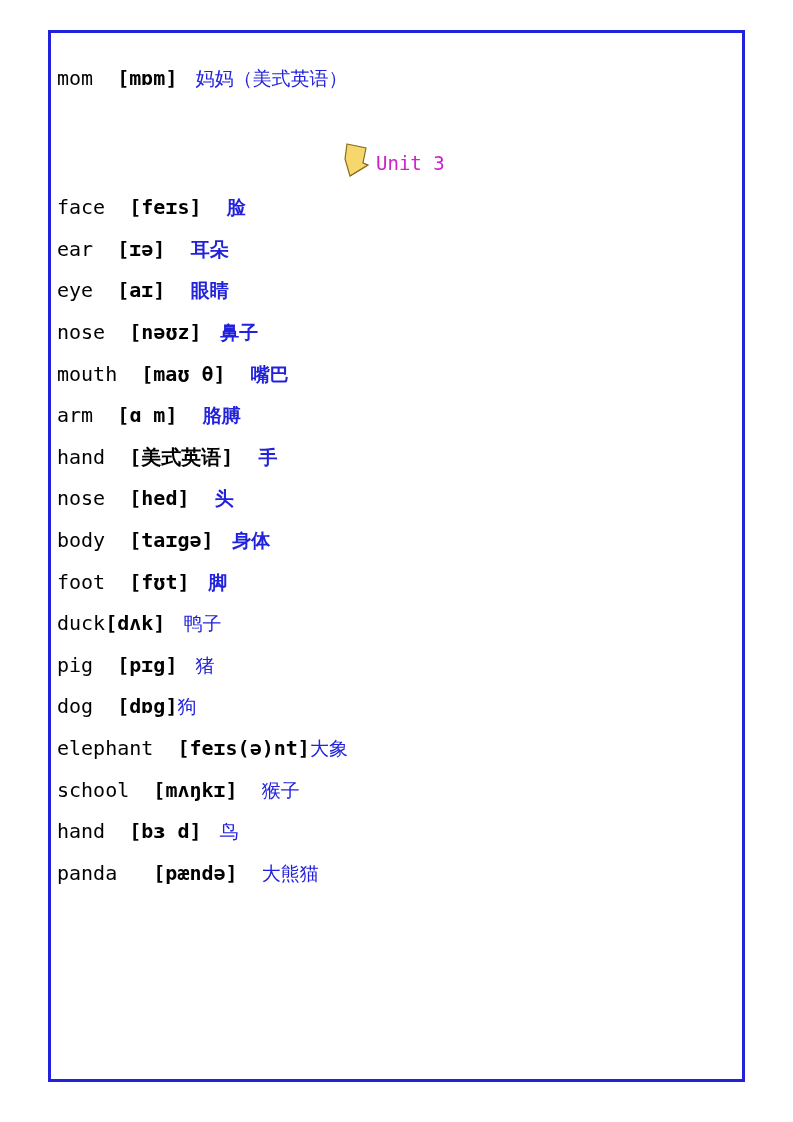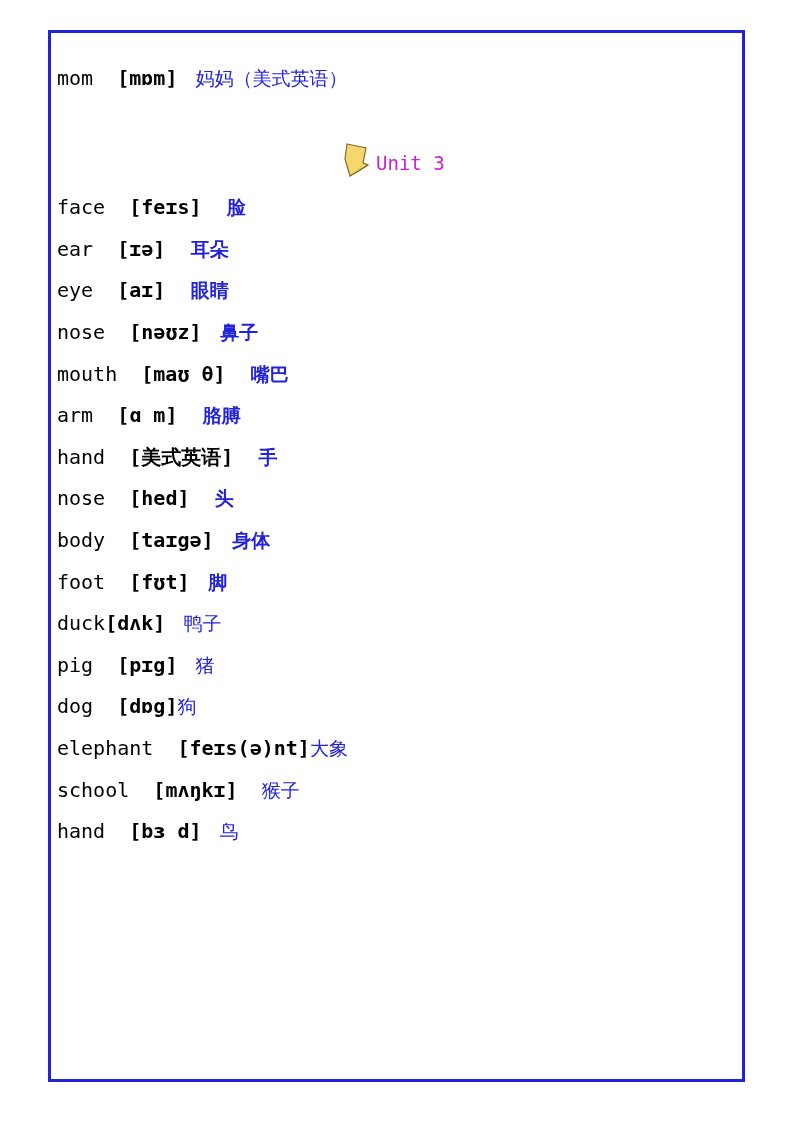--- a/index.html
+++ b/index.html
@@ -115,14 +115,15 @@
       <div class="line"><span class="word">hand </span><span class="ipa"> [美式英语] </span><span class="cn-b">  手</span></div>
       <div class="line"><span class="word">nose </span><span class="ipa"> [hed] </span><span class="cn-b">  头</span></div>
       <div class="line"><span class="word">body </span><span class="ipa"> [taɪgə] </span><span class="cn-b"> 身体</span></div>
       <div class="line"><span class="word">foot </span><span class="ipa"> [fʊt] </span><span class="cn-b"> 脚</span></div>
       <div class="line"><span class="word">duck</span><span class="ipa">[dʌk] </span><span class="cn"> 鸭子</span></div>
       <div class="line"><span class="word">pig </span><span class="ipa"> [pɪg] </span><span class="cn"> 猪</span></div>
       <div class="line"><span class="word">dog </span><span class="ipa"> [dɒg]</span><span class="cn">狗</span></div>
       <div class="line"><span class="word">elephant </span><span class="ipa"> [feɪs(ə)nt]</span><span class="cn">大象</span></div>
       <div class="line"><span class="word">school </span><span class="ipa"> [mʌŋkɪ] </span><span class="cn">  猴子</span></div>
       <div class="line"><span class="word">hand </span><span class="ipa"> [bɜ d] </span><span class="cn"> 鸟</span></div>
+      <div class="line"><span class="word">panda </span><span class="ipa">  [pændə] </span><span class="cn">  大熊猫</span></div>
     </div>
 </div>
 
 </body></html>

